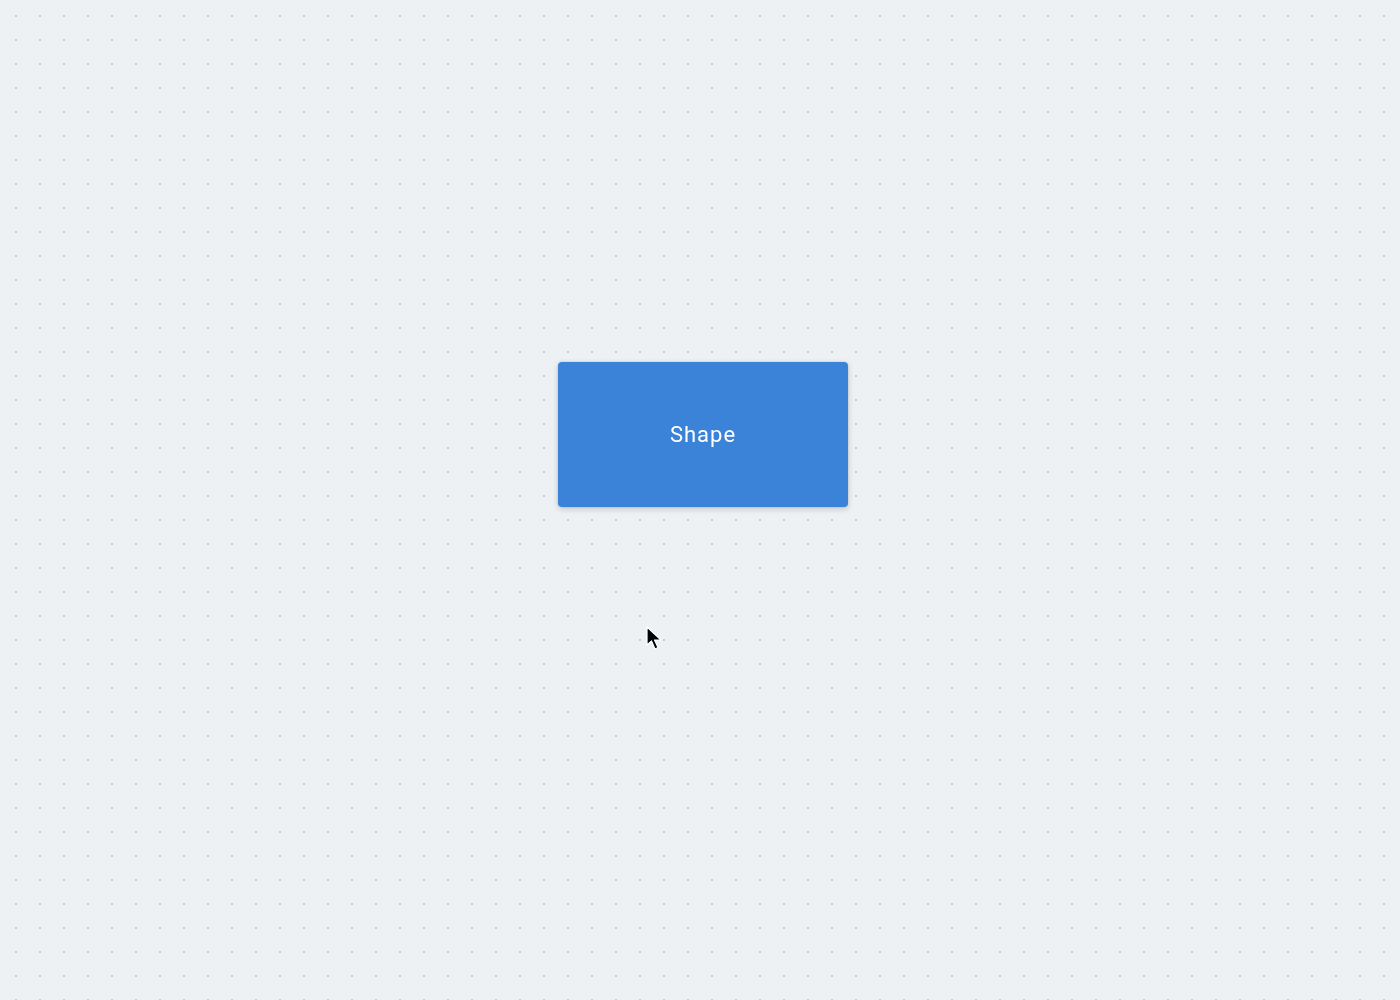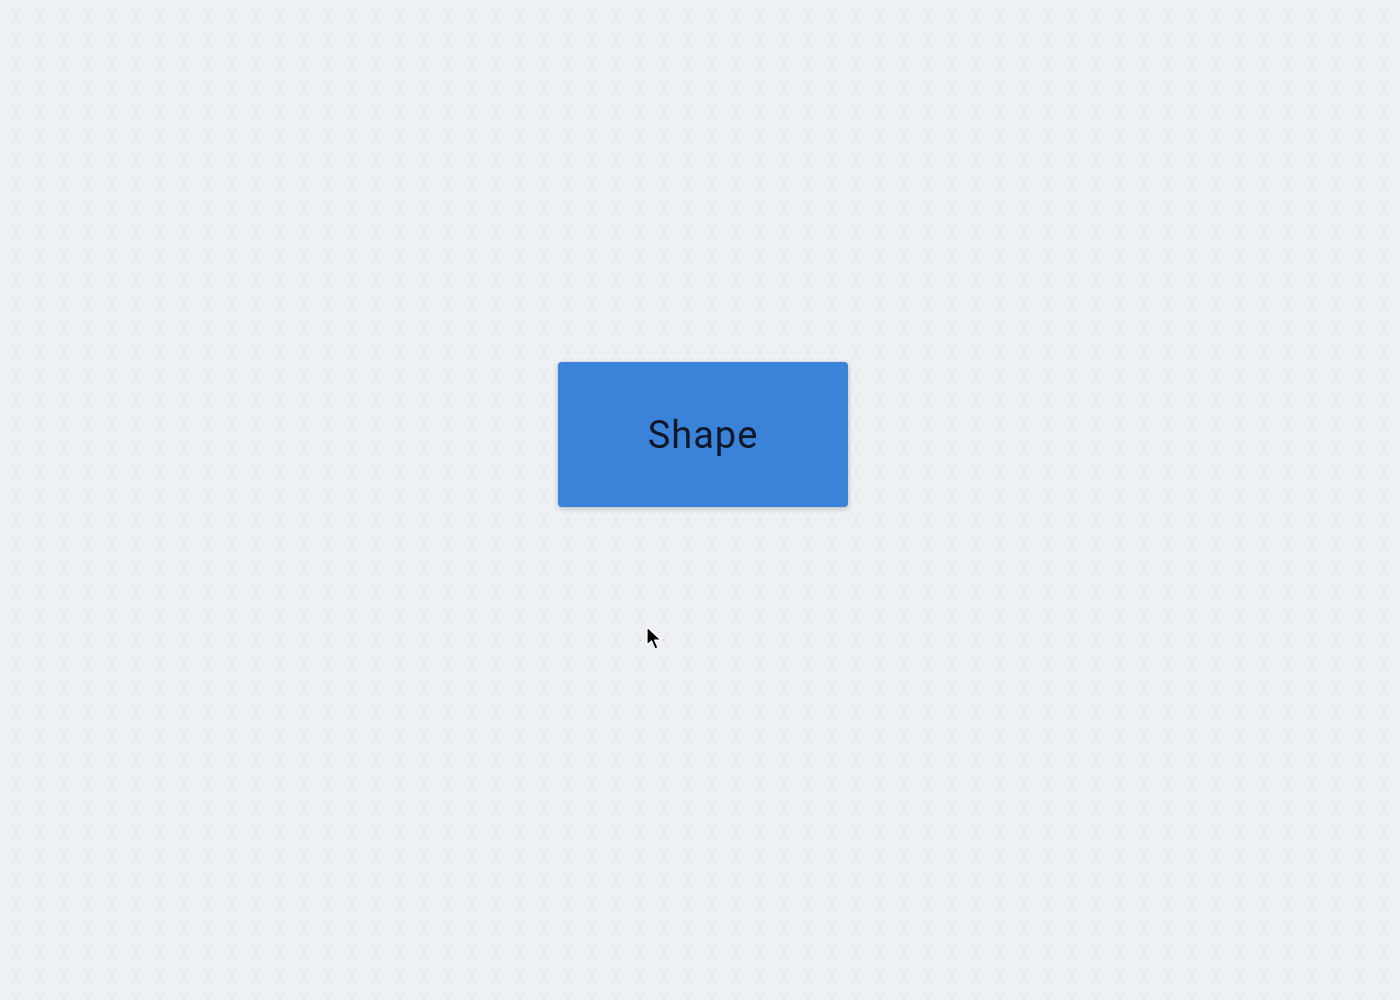--- a/index.html
+++ b/index.html
@@ -35,22 +35,22 @@
       background-color: #3b82d9;
       border-radius: 4px;
       display: flex;
       align-items: center;
       justify-content: center;
       box-shadow: 0 2px 6px rgba(0, 0, 0, 0.18), 0 0 0 1px rgba(0,0,0,0.04);
       cursor: move;
     }
     
     .shape-label {
-      color: #0f172a;
-      font-size: 38px;
+      color: #ffffff;
+      font-size: 22px;
       letter-spacing: 1px;
       font-weight: 400;
     }
     
     .cursor {
       position: absolute;
       left: 646px;
       top: 626px;
       pointer-events: none;
     }

